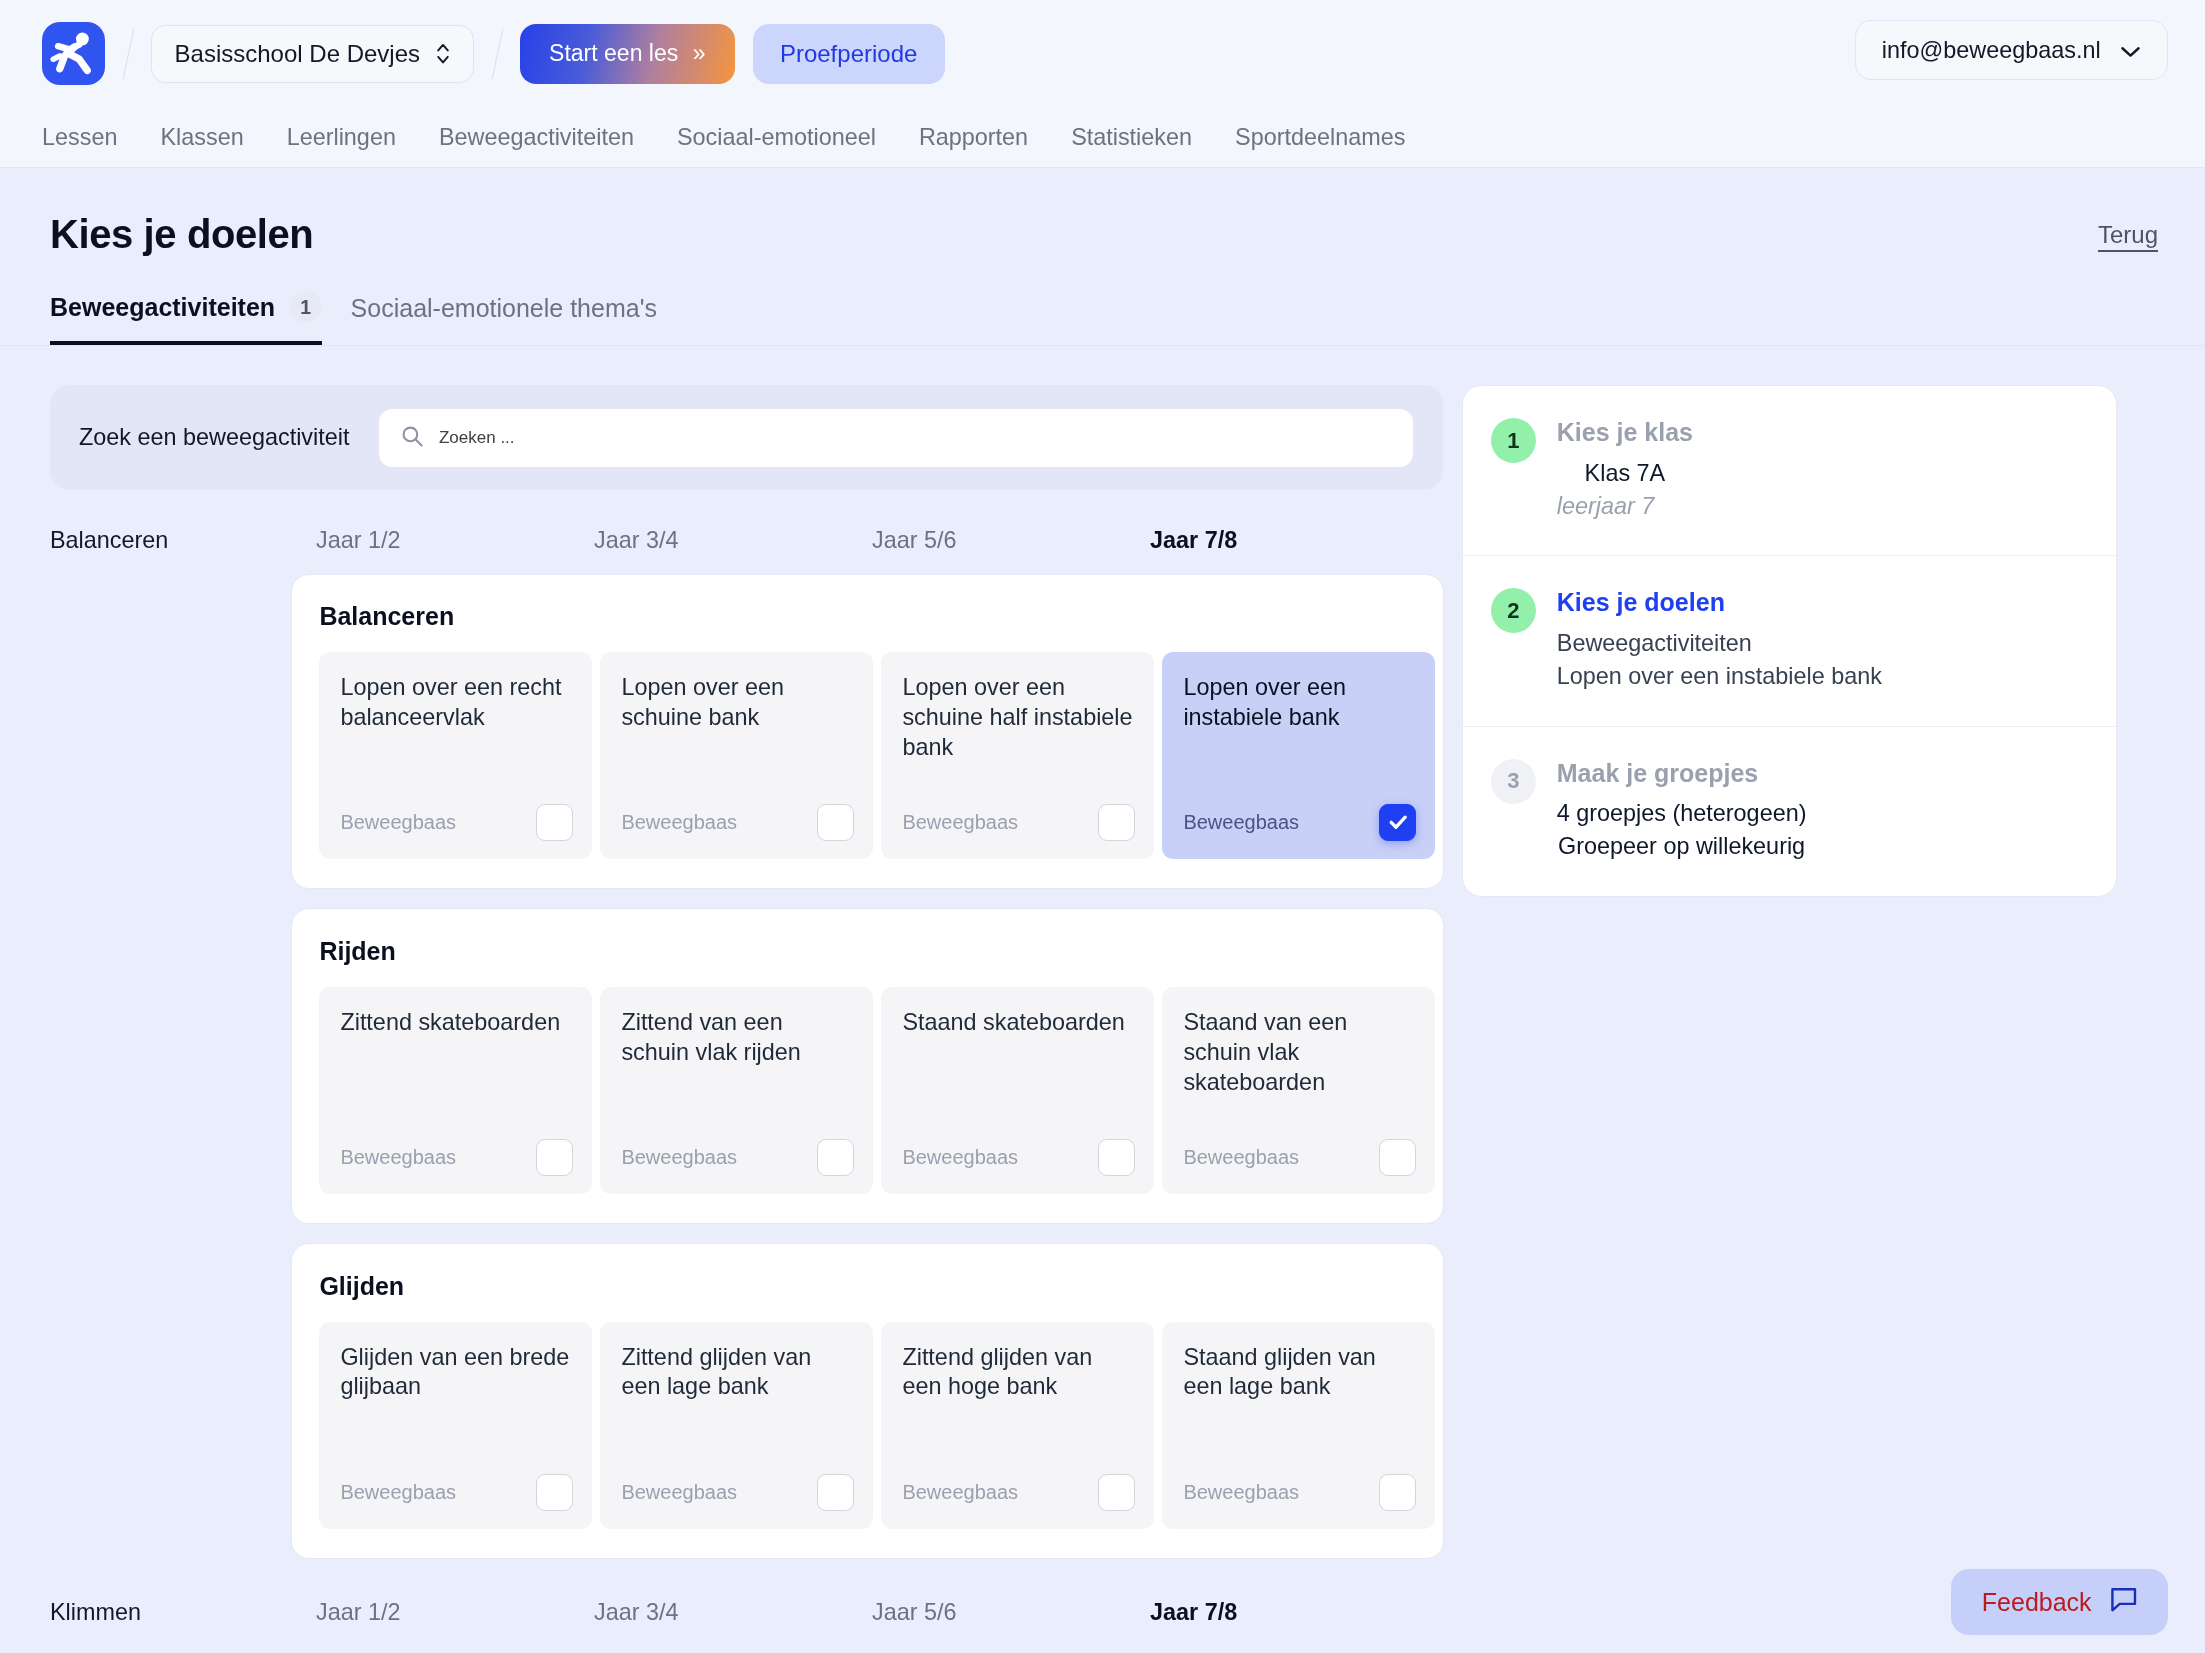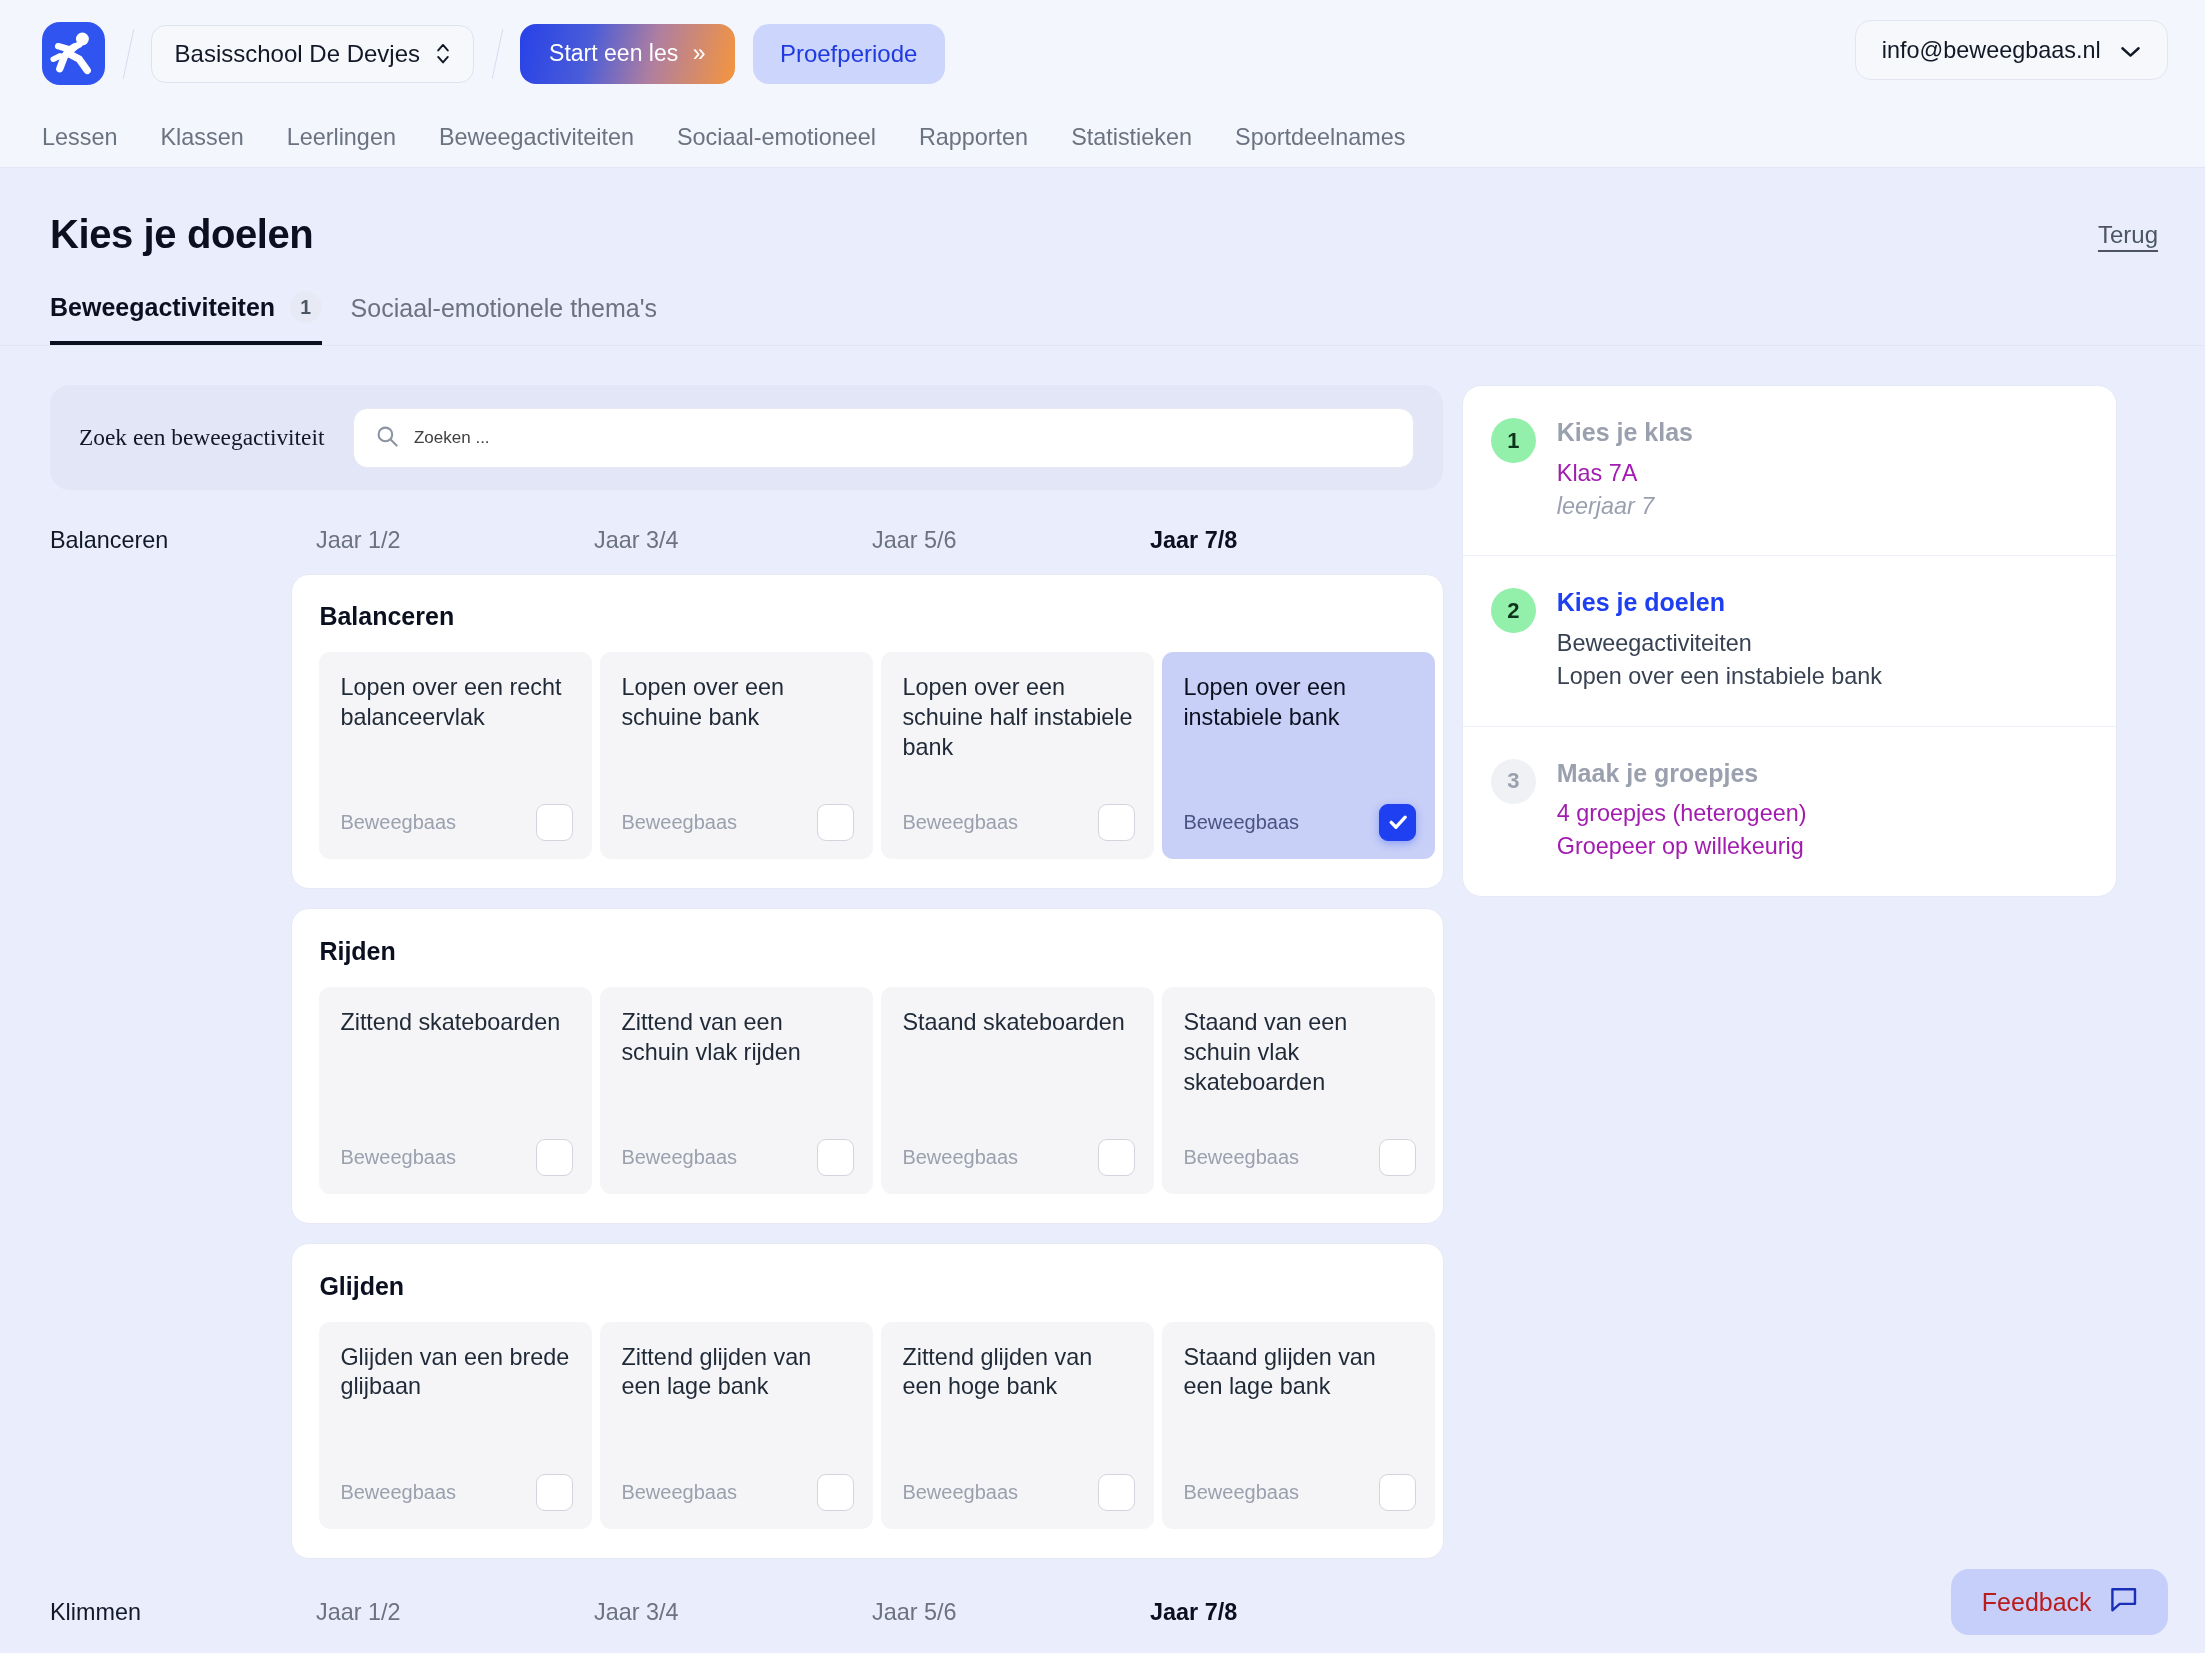--- a/index.html
+++ b/index.html
@@ -110,21 +110,21 @@
   .body-wrap { display:flex; gap: 0; padding: 0 48px 0 50px; }
   .col-main { width: 1393px; flex: none; }
   .col-side { width: 655px; flex: none; margin-left: 19.4px; padding-top: 39px; }
 
   .search-panel {
     margin-top: 39px;
     background:#e2e6f6; border-radius: 19.4px;
     height: 105px; display:flex; align-items:center;
     padding: 0 29px 0 29px;
   }
-  .search-label { font-size: 23.4px; color:#111827; white-space: nowrap; font-family: Liberation Serif, serif; }
+  .search-label { font-size: 23.4px; color:#111827; white-space: nowrap; }
   .search-box {
     margin-left: 29px; flex: 1;
     height: 60px; background:#fff; border:1.2px solid #e7e9f2;
     border-radius: 14.5px; display:flex; align-items:center; gap: 14.5px;
     padding: 0 21px;
   }
   .search-ph { font-size: 17px; color:#404040; }
 
   .grid-head {
     display:flex; align-items:center;
@@ -175,21 +175,21 @@
     width: 45px; height: 45px; border-radius: 806px; flex:none;
     display:flex; align-items:center; justify-content:center;
     font-size: 22px; font-weight: 600;
   }
   .dot.done { background:#93f0ab; color:#10341b; }
   .dot.todo { background:#f0f1f5; color:#9aa0ae; }
   .step-title { font-size: 25px; font-weight: bold; margin-bottom: 9.7px; }
   .step-title.muted { color:#9aa0ae; }
   .step-title.current { color:#1e40f0; }
   .step-line { font-size: 23.4px; line-height: 1.42; }
-  .step-line.grey { color:#a21caf; }
+  .step-line.grey { color:#0f172a;text-align:center; }
   .step-line.dark { color:#374151; }
   .step-line.ital { font-style: italic; color:#9aa0ae; }
 
   
   .feedback {
     position:absolute; right: 37px; bottom: 18px;
     height: 66px; border-radius: 18px; background:#c6cffa;
     display:flex; align-items:center; gap: 18px;
     padding: 0 31px; color:#b91c1c; font-size: 25px;
   }

